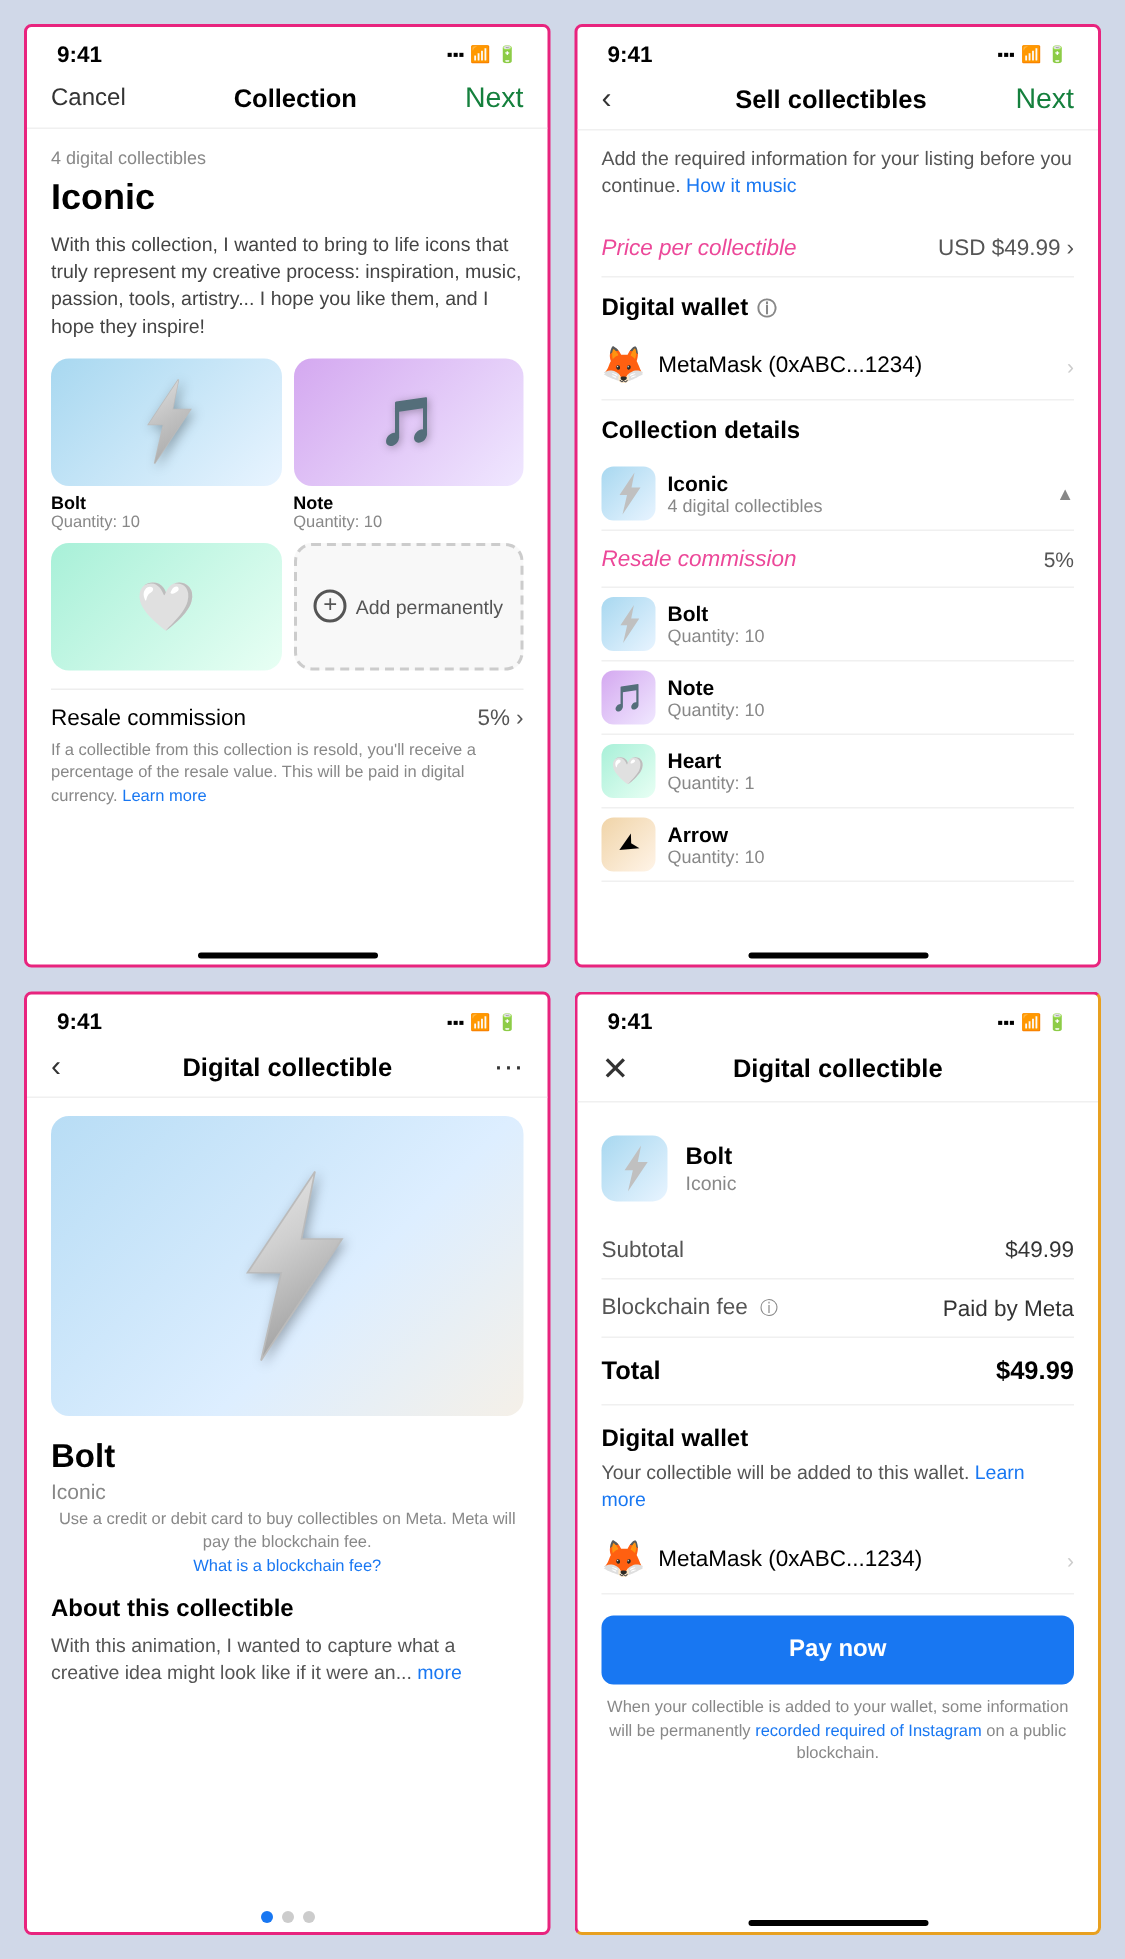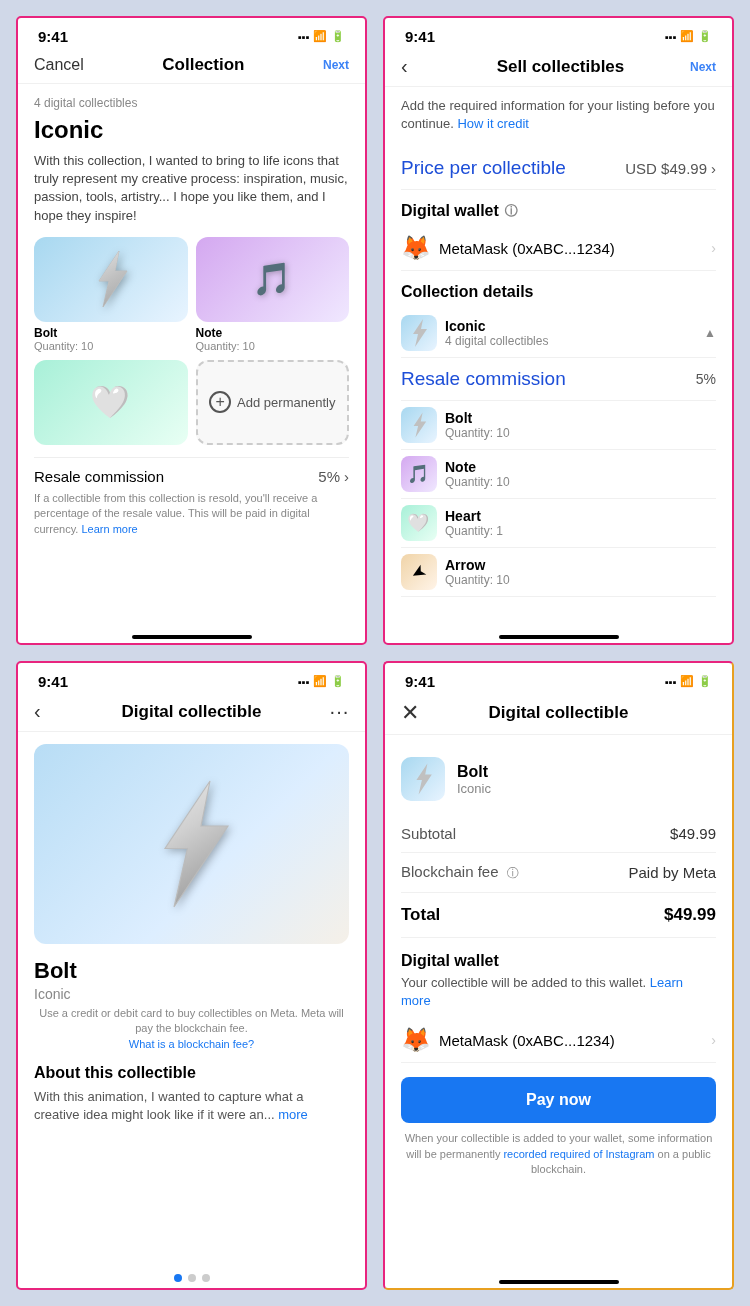--- a/index.html
+++ b/index.html
@@ -42,21 +42,21 @@
     
     .nav-bar {
       display: flex;
       align-items: center;
       justify-content: space-between;
       padding: 6px 16px 8px;
       border-bottom: 1px solid #f0f0f0;
     }
     .nav-title { font-size: 17px; font-weight: 600; text-align: center; flex: 1; }
     .nav-cancel { font-size: 16px; color: #333; }
-    .nav-next { font-size: 12px; color: #3b82f6; font-weight: 700; }
+    .nav-next { font-size: 19px; color: #15803d; font-weight: 400; }
     .nav-back { font-size: 20px; color: #333; width: 30px; }
     .nav-close { font-size: 22px; color: #333; width: 30px; }
     .nav-more { font-size: 20px; color: #333; width: 30px; text-align: right; }
 
     
     .screen-content {
       flex: 1;
       overflow: hidden;
       padding: 12px 16px;
       font-size: 14px;
@@ -115,21 +115,21 @@
     
     .sell-subtitle { font-size: 13px; color: #555; line-height: 1.4; margin-bottom: 14px; }
     .sell-subtitle a { color: #1877f2; text-decoration: none; }
     .section-row {
       display: flex;
       align-items: center;
       justify-content: space-between;
       padding: 10px 0;
       border-bottom: 1px solid #f0f0f0;
     }
-    .section-label { font-size: 19px; color: #1d4ed8; }
+    .section-label { font-size: 15px; color: #ec4899; font-style: italic; }
     .section-value { font-size: 15px; color: #555; display: flex; align-items: center; gap: 4px; }
     .section-header { font-size: 16px; font-weight: 600; margin: 12px 0 6px; display: flex; align-items: center; gap: 6px; }
     .info-icon { font-size: 13px; color: #888; }
     .wallet-row {
       display: flex;
       align-items: center;
       justify-content: space-between;
       padding: 8px 0;
       border-bottom: 1px solid #f0f0f0;
     }
@@ -322,21 +322,21 @@
     </div>
   </div>
   <div class="nav-bar">
     <span class="nav-back">‹</span>
     <span class="nav-title">Sell collectibles</span>
     <span class="nav-next">Next</span>
   </div>
   <div class="screen-content-2">
     <div class="sell-subtitle">
       <span>Add the required information for your listing before you continue.</span>
-      <a href="#">How it credit</a>
+      <a href="#">How it music</a>
     </div>
     <div class="section-row">
       <span class="section-label">Price per collectible</span>
       <span class="section-value">
         <span>USD $49.99</span>
         <span>›</span>
       </span>
     </div>
     <div class="section-header">
       <span>Digital wallet</span>

